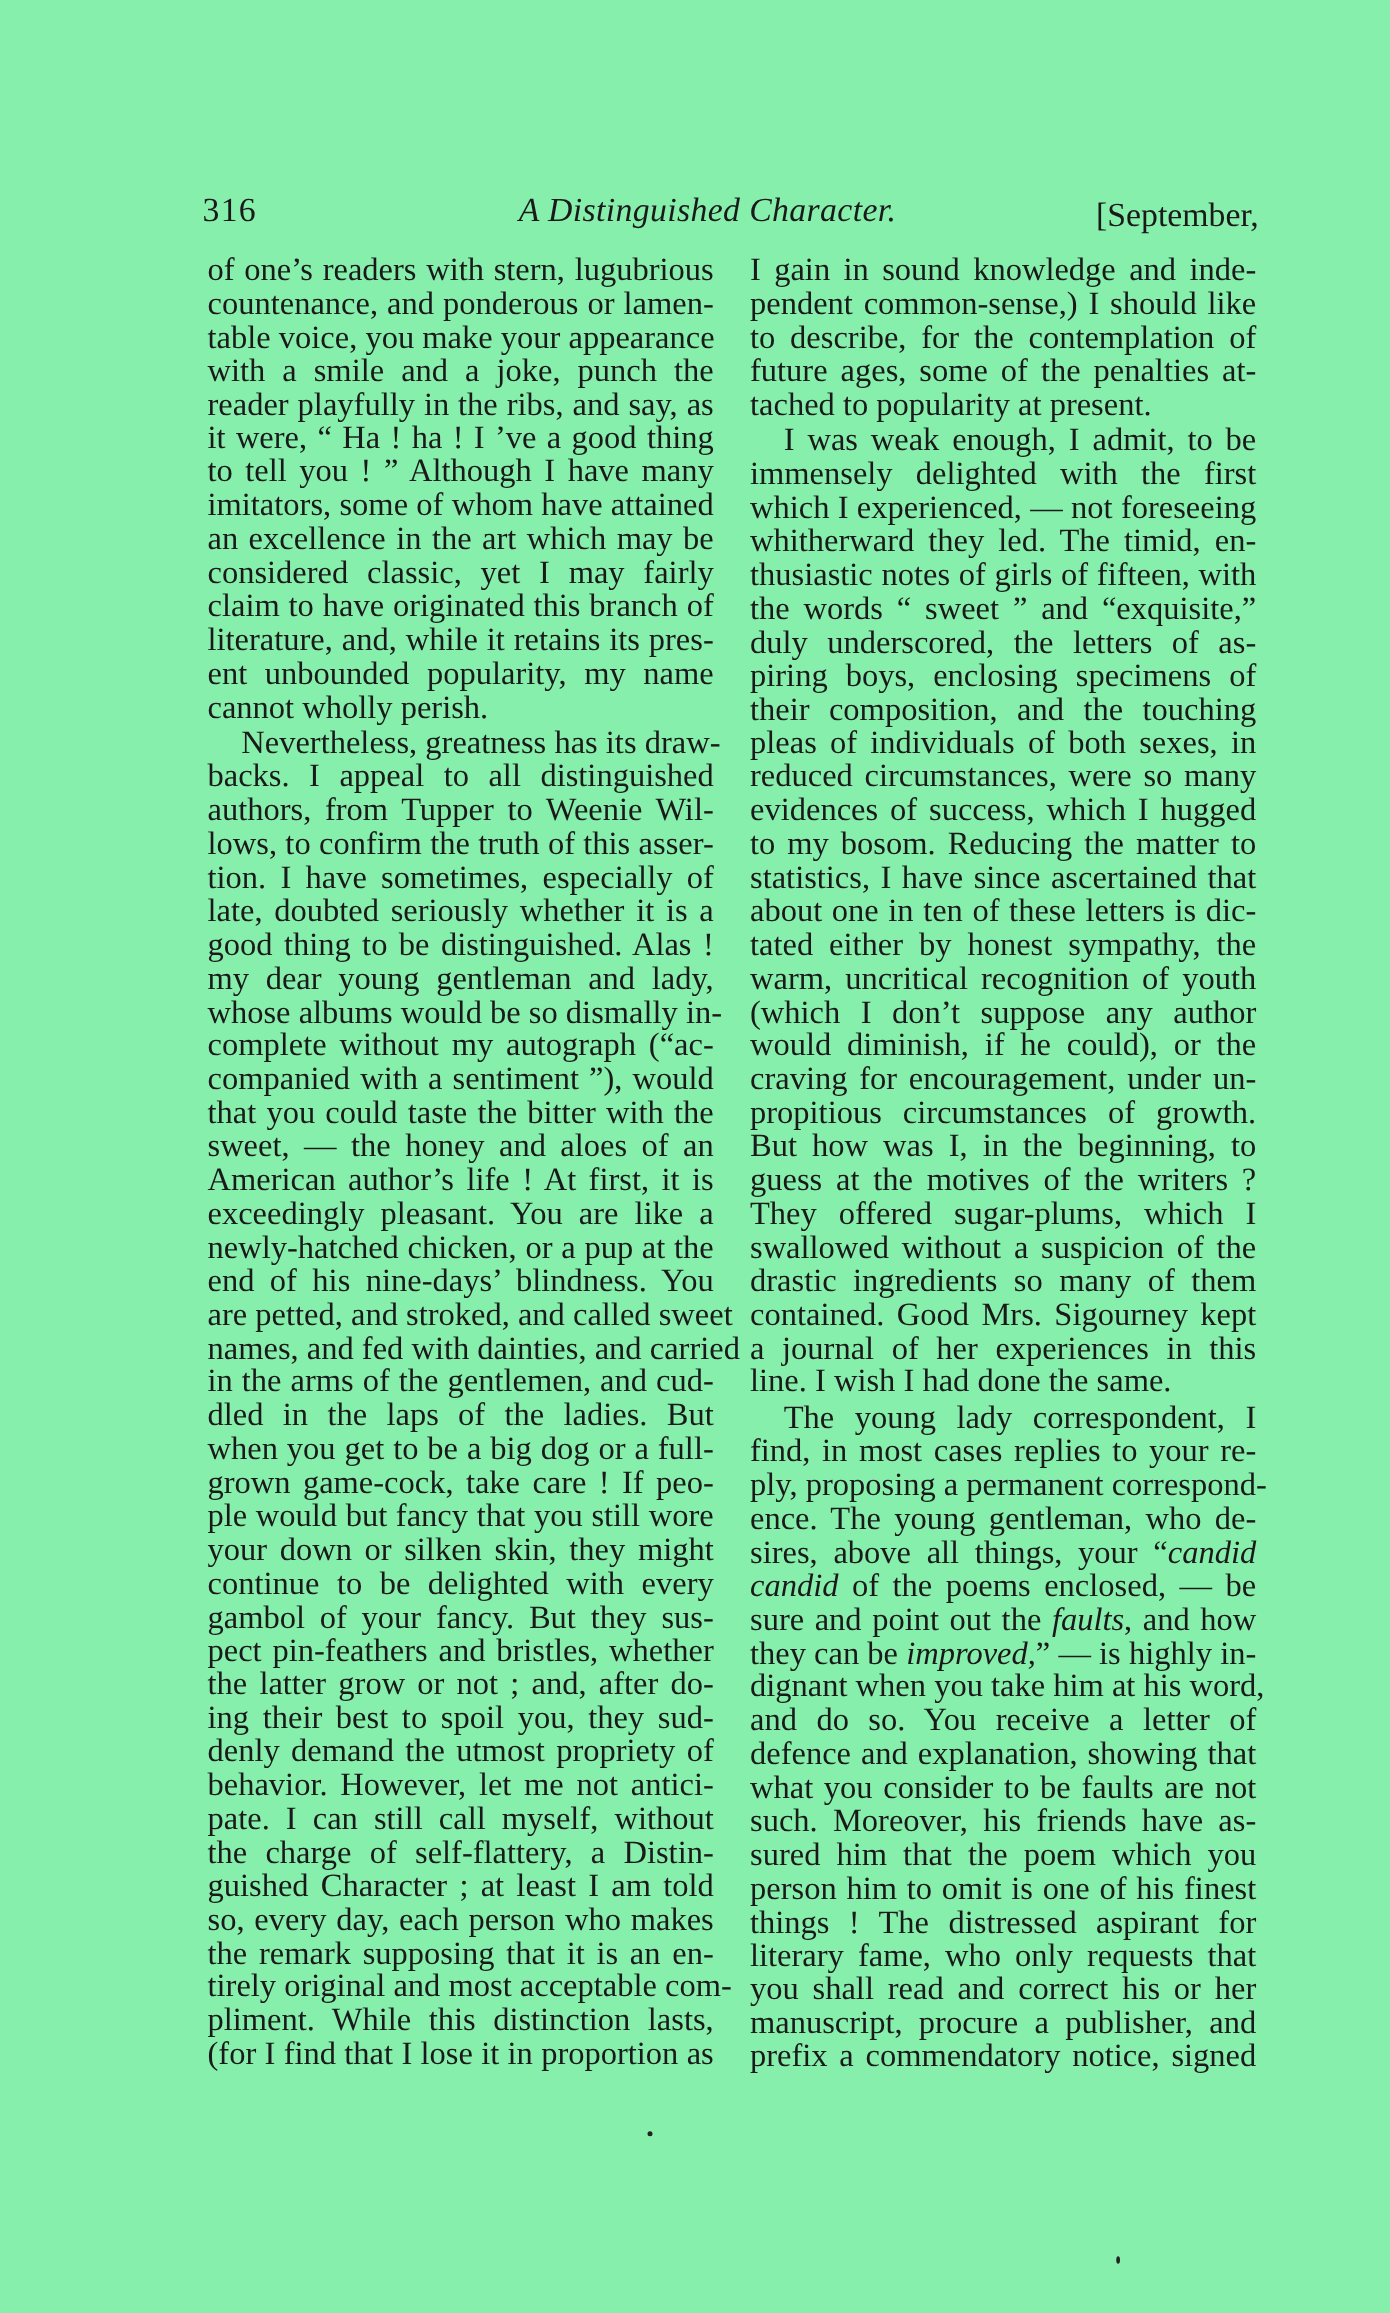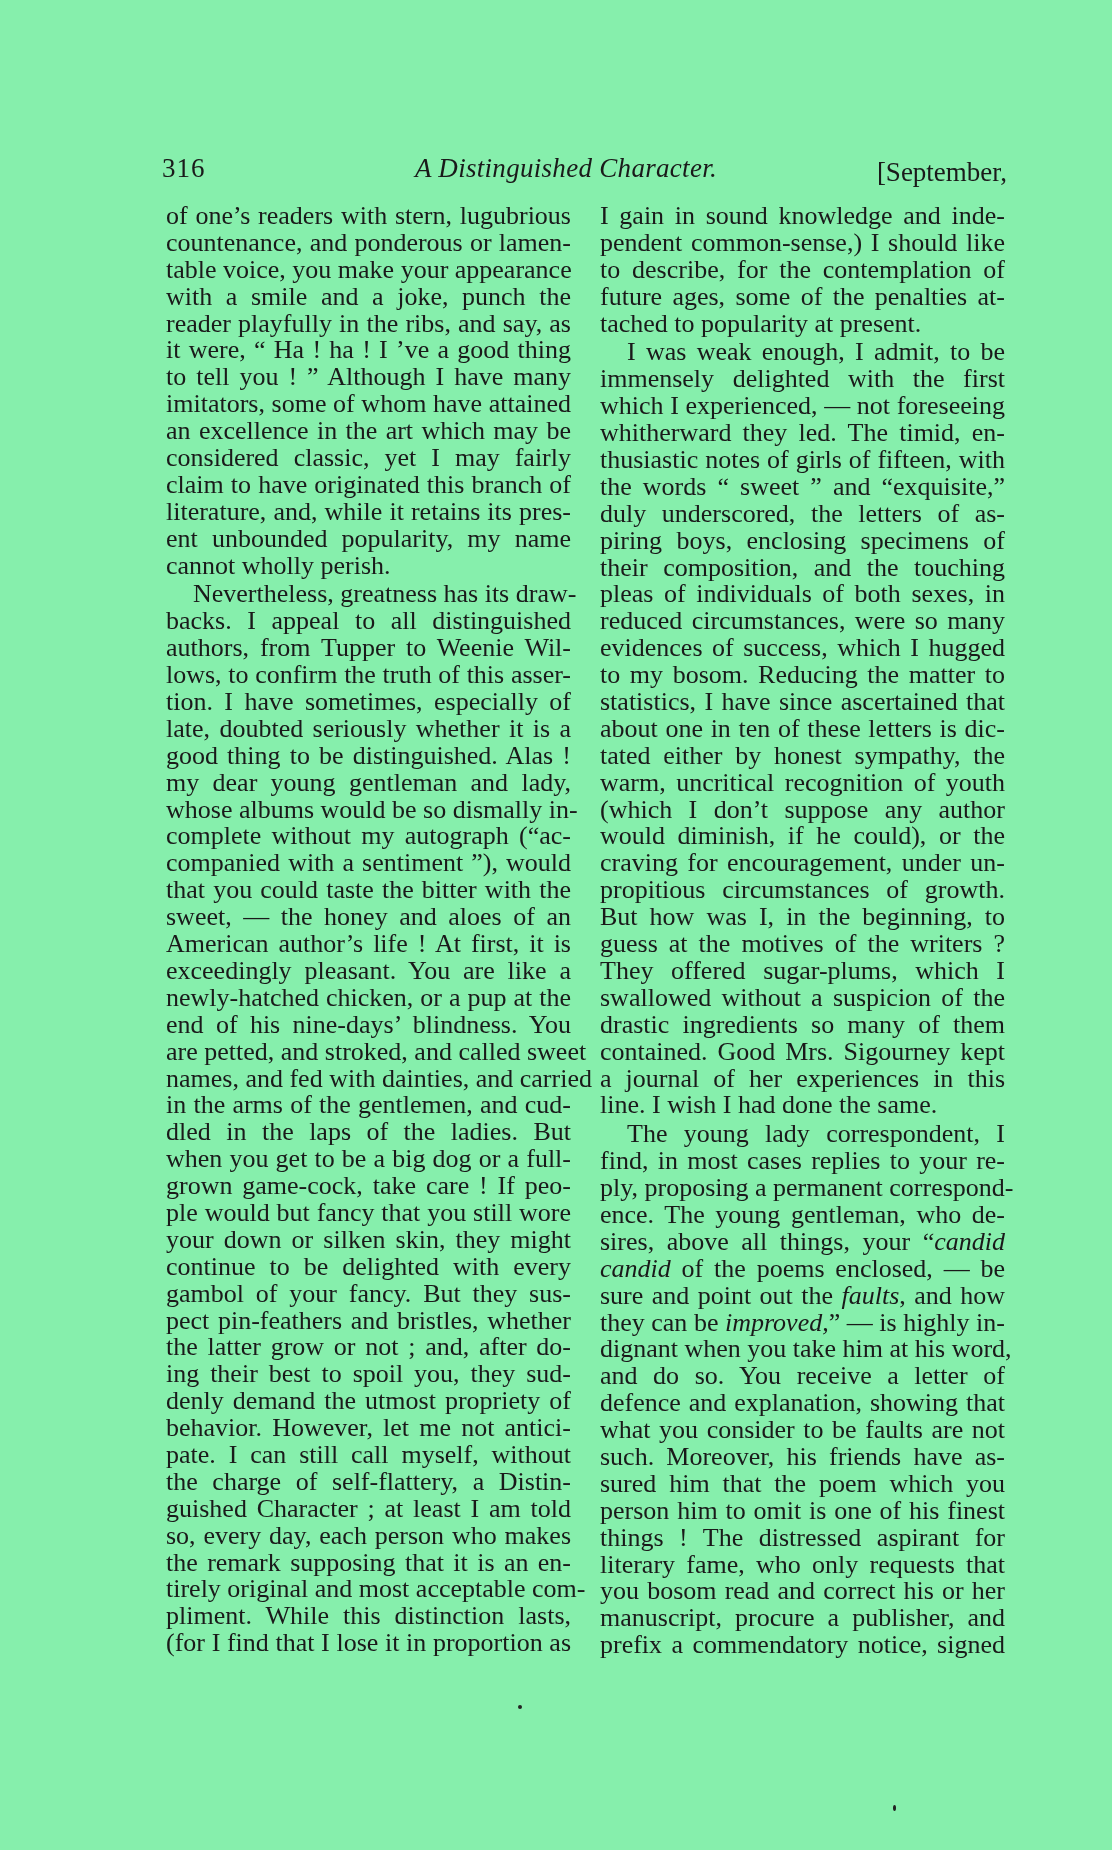--- a/index.html
+++ b/index.html
@@ -143,20 +143,20 @@
       <span class="line"><span style="white-space: pre;">they can be </span><i style="white-space: pre;">improved,</i><span style="white-space: pre;">” — is highly in-</span></span>
       <span class="line">dignant when you take him at his word,</span>
       <span class="line">and do so. You receive a letter of</span>
       <span class="line">defence and explanation, showing that</span>
       <span class="line">what you consider to be faults are not</span>
       <span class="line">such. Moreover, his friends have as-</span>
       <span class="line">sured him that the poem which you</span>
       <span class="line">person him to omit is one of his finest</span>
       <span class="line">things ! The distressed aspirant for</span>
       <span class="line">literary fame, who only requests that</span>
-      <span class="line">you bosom read and correct his or her</span>
+      <span class="line">you shall read and correct his or her</span>
       <span class="line">manuscript, procure a publisher, and</span>
       <span class="line">prefix a commendatory notice, signed</span>
     </div>
 
   <span class="speck" style="left:518px;top:1705px;width:4px;height:4px;"></span>
   <span class="speck" style="left:893px;top:1805px;width:3px;height:6px;"></span>
 </div>
 
 </body></html>

